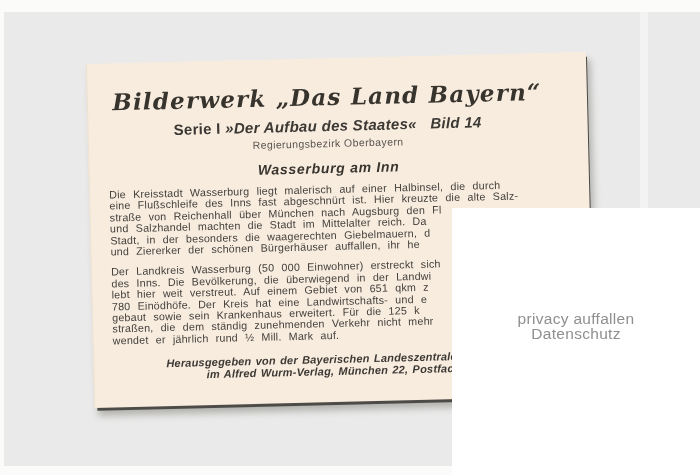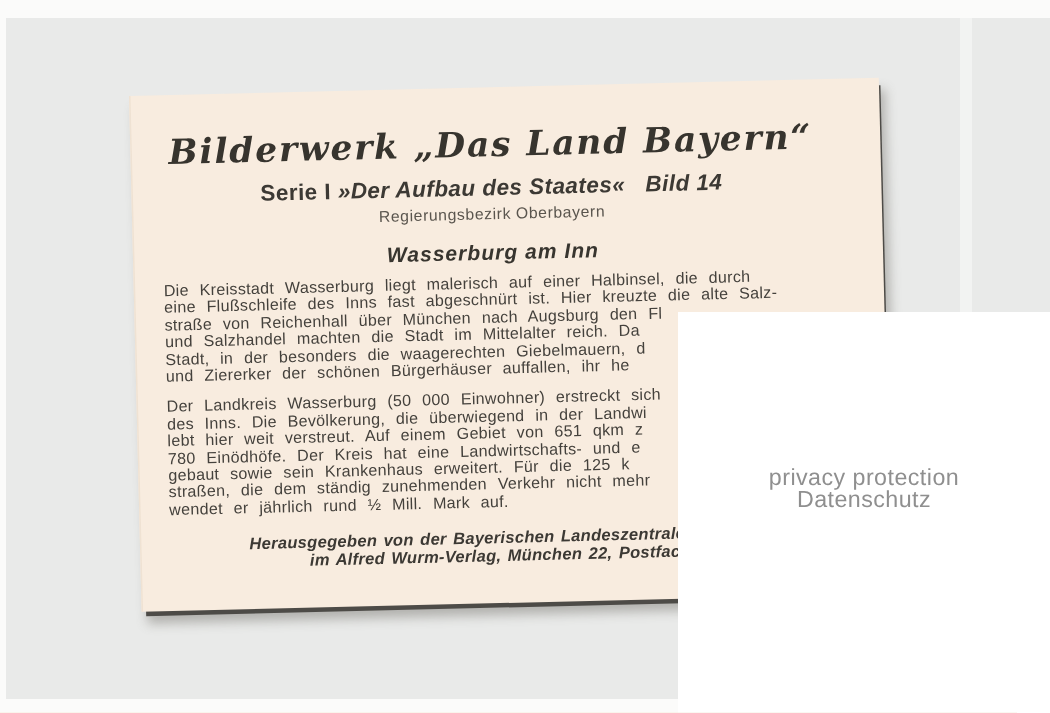--- a/index.html
+++ b/index.html
@@ -106,15 +106,15 @@
     </div>
 
     <div class="footer">
       <div class="fline l1">Herausgegeben von der Bayerischen Landeszentrale für</div>
       <div class="fline l2">im Alfred Wurm-Verlag, München 22, Postfach</div>
     </div>
   </div>
 </div>
 
 <div class="privacy-overlay">
-  <div class="wline">privacy protection</div>
+  <div class="wline">privacy auffallen</div>
   <div class="wline">Datenschutz</div>
 </div>
 
 </body></html>

